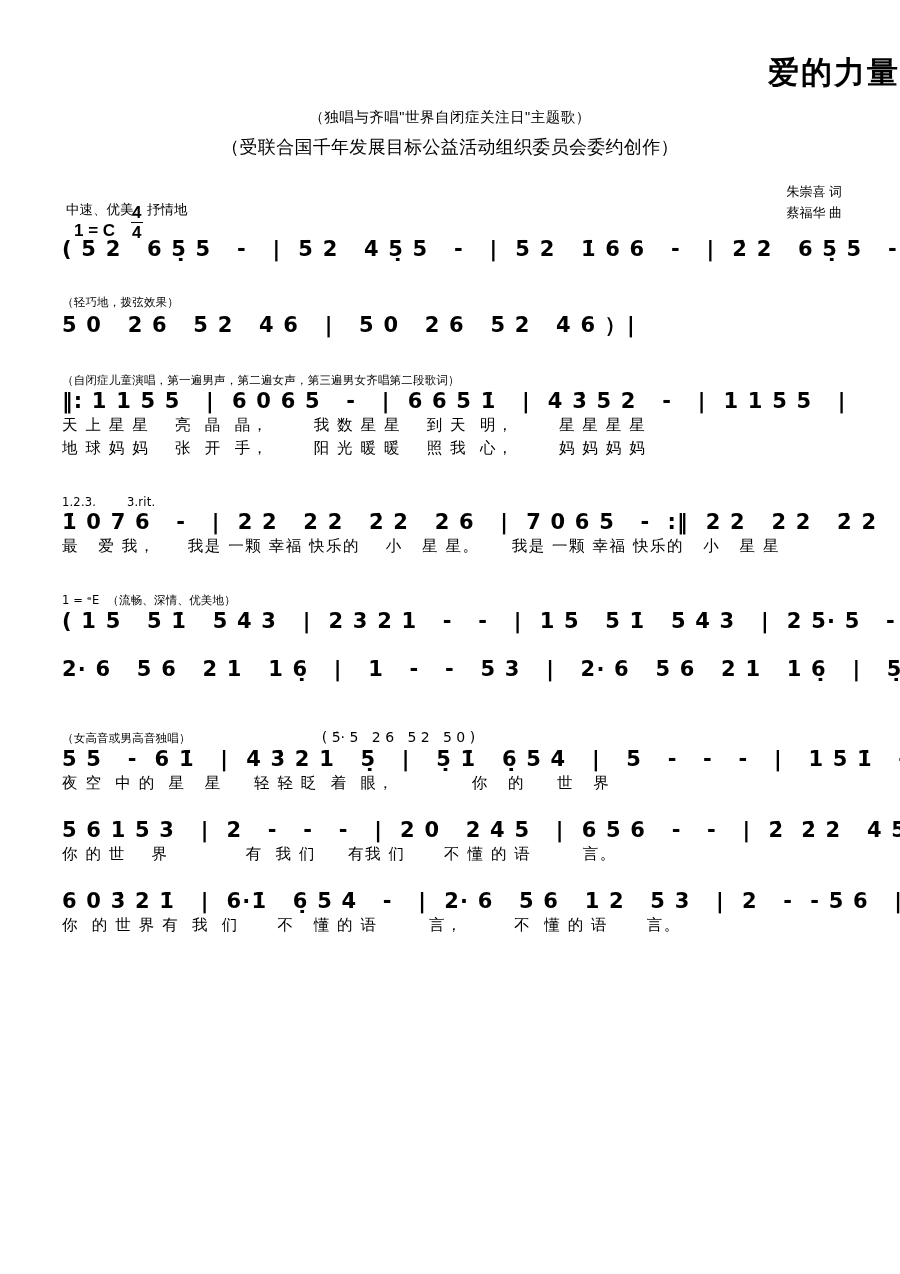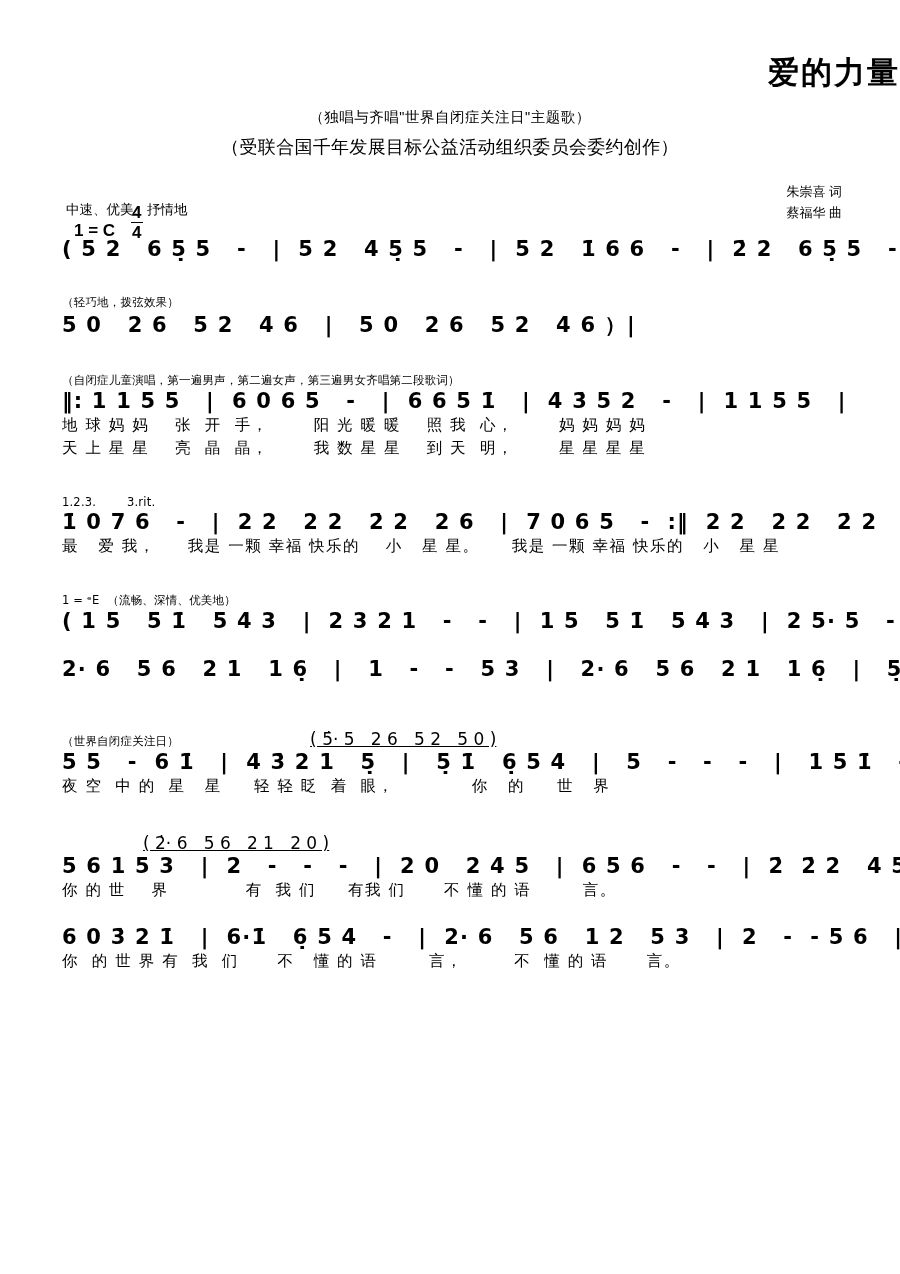--- a/index.html
+++ b/index.html
@@ -83,24 +83,23 @@
     text-align: left;
     line-height: 1.65;
   }
 
   
   .system {
     position: relative;
     margin: 0 0 0 0;
   }
   .small-note {
-    font-size: 17px;
+    font-size: 14px;
     font-weight: normal;
     letter-spacing: 0;
-    text-decoration: underline;
   }
 
   
   .mrow {
     position: relative;
     padding-left: 62px;
     font-family: "DejaVu Sans", sans-serif;
   }
   .notes {
     font-size: 21px;
@@ -158,22 +157,22 @@
   <div class="mrow system">
     <div class="ann">（轻巧地，拨弦效果）</div>
     <div class="notes">5 0   2 6   5 2   4 6   |   5 0   2 6   5 2   4 6 ）|</div>
   </div>
 
   <div class="spacer-md"></div>
 
   <div class="mrow system">
     <div class="ann">（自闭症儿童演唱，第一遍男声，第二遍女声，第三遍男女齐唱第二段歌词）</div>
     <div class="notes">‖: 1 1 5 5   |  6 0 6 5   -   |  6 6 5 1̇   |  4 3̇ 5 2   -   |  1 1 5 5   |</div>
+    <div class="lyr">天 上 星 星    亮  晶  晶，       我 数 星 星    到 天  明，       星 星 星 星</div>
     <div class="lyr">地 球 妈 妈    张  开  手，       阳 光 暖 暖    照 我  心，       妈 妈 妈 妈</div>
-    <div class="lyr">天 上 星 星    亮  晶  晶，       我 数 星 星    到 天  明，       星 星 星 星</div>
   </div>
 
   <div class="spacer-md"></div>
 
   <div class="mrow system">
     <div class="ann"><span>1.2.3.</span>        <span>3.rit.</span></div>
     <div class="notes">1̇ 0 7 6   -   |  2 2   2 2   2̇ 2   2 6   |  7 0 6 5   -  :‖  2 2   2 2   2̇ 2   2̇ 6 6   |  7 0 5  1̇  -  ‖</div>
     <div class="lyr">最   爱 我，     我是 一颗 幸福 快乐的    小   星 星。     我是 一颗 幸福 快乐的   小   星 星</div>
   </div>
 
@@ -186,29 +185,28 @@
 
   <div class="spacer-md"></div>
 
   <div class="mrow system">
     <div class="notes">2· 6   5 6   2 1   1 6̣   |   1   -   -   5 3   |   2· 6   5 6   2 1   1 6̣   |   5̣   -   5̣ 6   1 2 ）</div>
   </div>
 
   <div class="spacer-lg"></div>
 
   <div class="mrow system">
-    <div class="ann"><span>（世界自闭症关注日）</span>                                  <span class="small-note">( 5̇· 5   2 6   5 2   5 0 )</span></div>
+    <div class="ann"><span>（女高音或男高音独唱）</span>                                  <span class="small-note">( 5̇· 5   2 6   5 2   5 0 )</span></div>
     <div class="notes">5 5   -  6 1̇   |  4 3̇ 2 1   5̣   |   5̣ 1̇   6̣ 5 4   |   5   -   -   -   |   1 5̇ 1̇   -  6 5   |   4 3̇ 5 2   -   |</div>
     <div class="lyr">夜 空  中 的  星   星     轻 轻 眨  着  眼，            你   的     世   界</div>
   </div>
 
   <div class="spacer-md"></div>
 
   <div class="mrow system">
-    <div class="ann">                     <span class="small-note">( 2̇· 6   5 6   2 1   2 0 )</span></div>
     <div class="notes">5 6 1 5 3   |  2   -   -   -   |  2 0   2 4 5   |  6 5 6   -   -   |  2̇  2̇ 2   4 5  1̇ 7   |  6   -   -   -   |</div>
     <div class="lyr">你 的 世    界            有  我 们     有我 们      不 懂 的 语        言。</div>
   </div>
 
   <div class="spacer-md"></div>
 
   <div class="mrow system">
     <div class="notes">6 0 3̇ 2 1̇   |  6·1̇   6̣ 5 4   -   |  2· 6   5 6   1 2   5 3   |  2   -  - 5 6   |  2· 6   5 6   2 1   1 6̣   |  1   -   -   -   ‖</div>
     <div class="lyr">你  的 世 界 有  我  们      不   懂 的 语        言，        不  懂 的 语      言。</div>
   </div>

